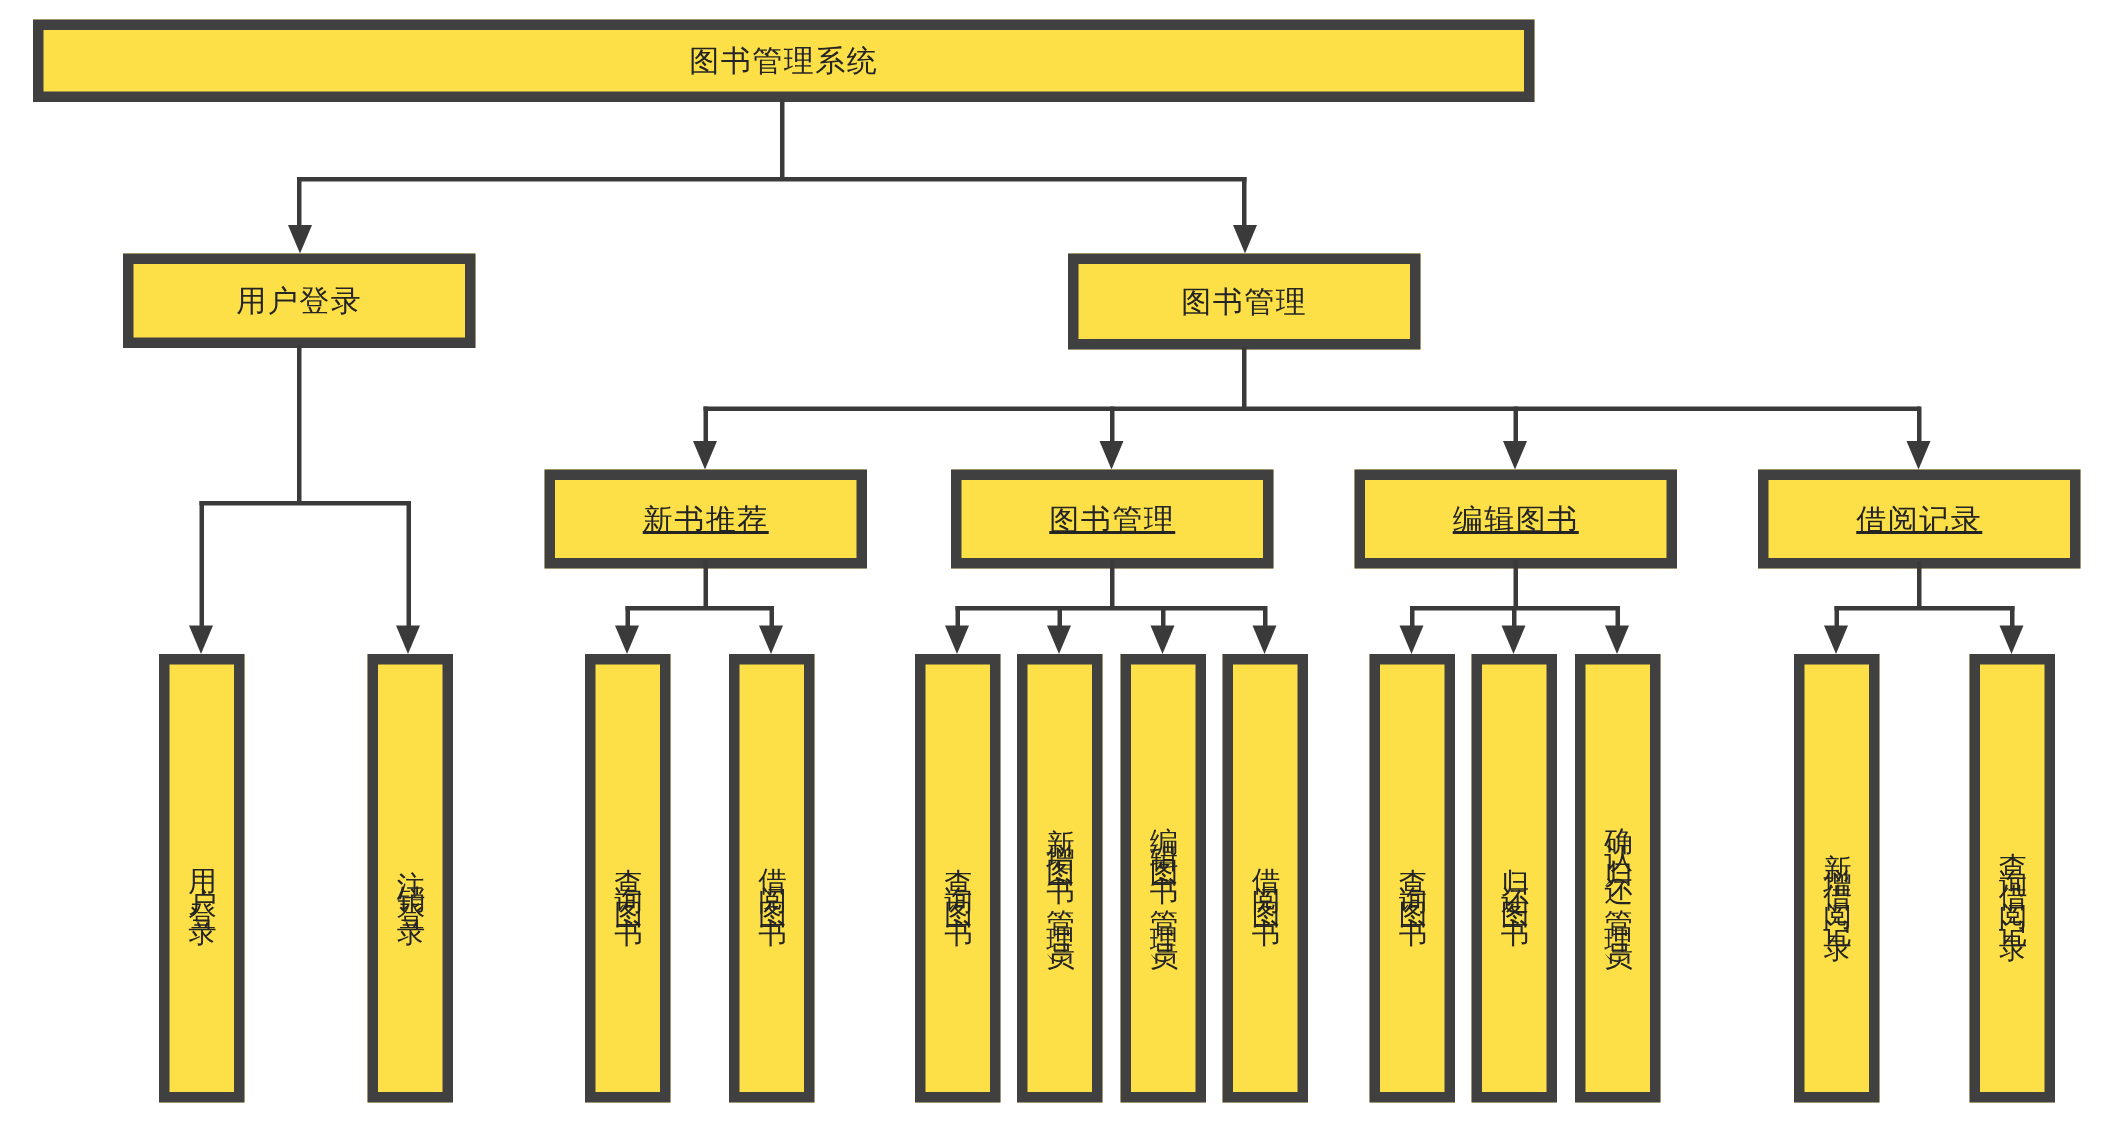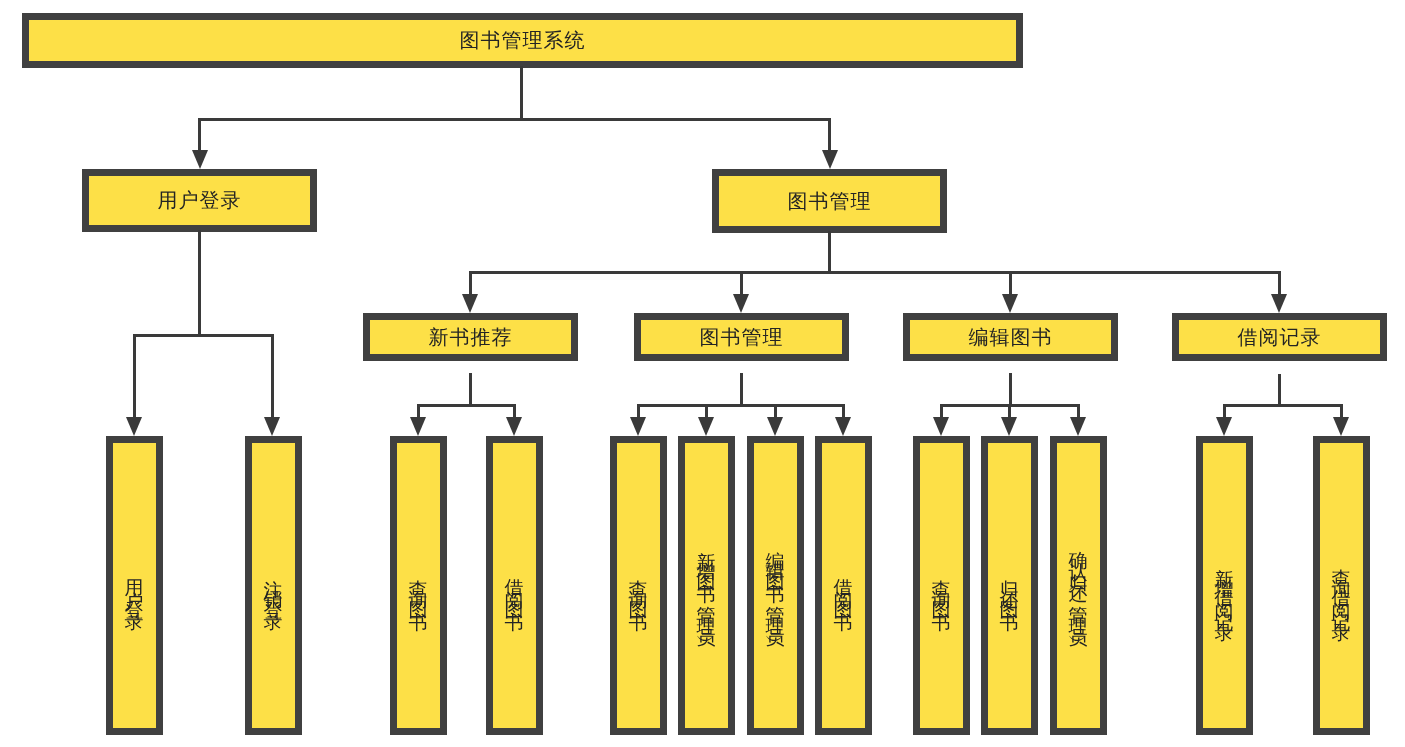--- a/index.html
+++ b/index.html
@@ -14,21 +14,21 @@
     display:flex;align-items:center;justify-content:center;
     color:#242424;font-size:20px;letter-spacing:1px;white-space:nowrap;
   }
   .vbox{
     writing-mode:vertical-rl;text-orientation:mixed;
     font-size:19px;letter-spacing:11px;line-height:1;white-space:normal;
   }
   .b-root{left:22px;top:13px;width:1001px;height:55px;}
   .b-user-login{left:82px;top:169px;width:235px;height:63px;}
   .b-book-mgmt{left:712px;top:169px;width:235px;height:64px;}
-  .l3{top:313px;width:215px;height:48px;}
+  .l3{top:313px;width:215px;height:66px;text-decoration:underline;}
   .b-new-book-rec{left:363px;}
   .b-book-borrow{left:634px;}
   .b-current-borrow{left:903px;}
   .b-borrow-record{left:1172px;}
   .leaf{top:436px;width:57px;height:299px;}
   .b-login{left:106px;}
   .b-logout{left:245px;}
   .b-nb-query{left:390px;}
   .b-nb-borrow{left:486px;}
   .b-bb-query{left:610px;}

